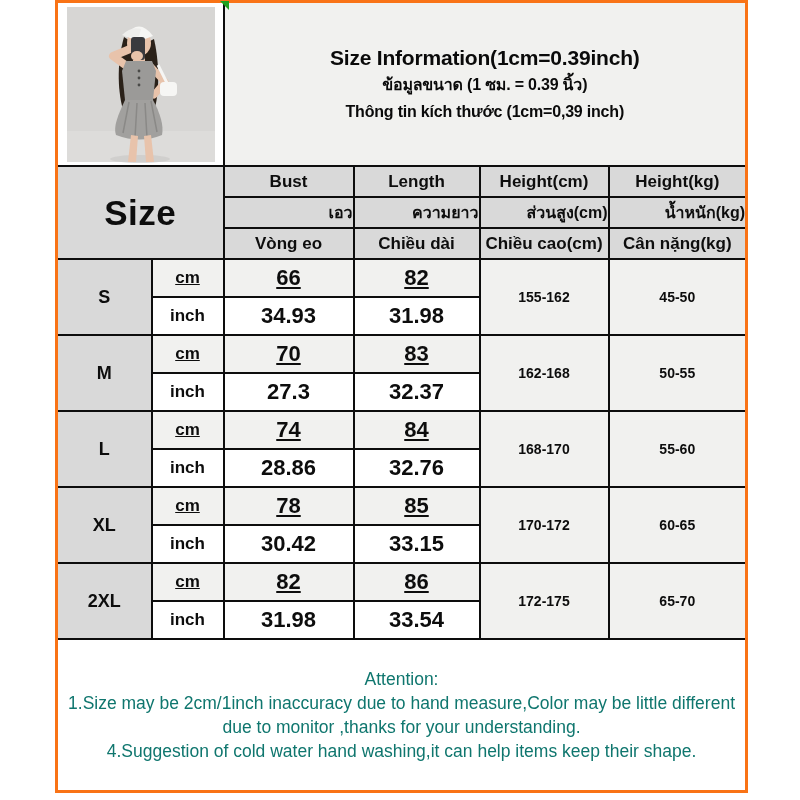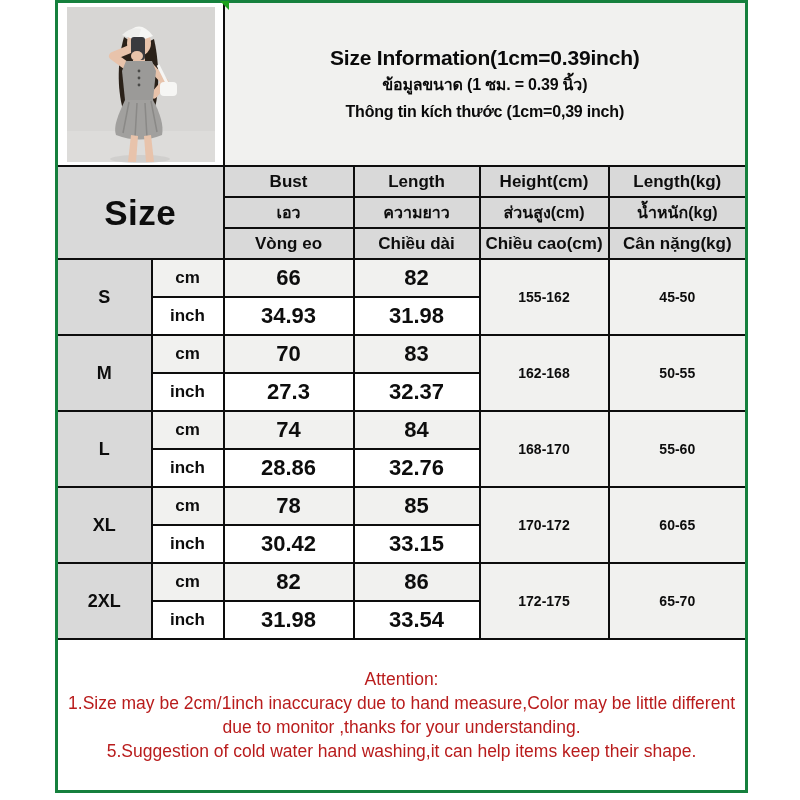--- a/index.html
+++ b/index.html
@@ -1,42 +1,42 @@
 <!DOCTYPE html>
 <html><head>
 <meta charset="utf-8">
 <style>
   html,body{margin:0;padding:0;background:#ffffff;}
   body{width:800px;height:800px;font-family:"Liberation Sans","DejaVu Sans",sans-serif;color:#0d0d0d;}
   .sheet{position:relative;width:800px;height:800px;background:#ffffff;overflow:hidden;}
   table.size-table{
     position:absolute;left:55px;top:0;
     width:690px;border-collapse:collapse;table-layout:fixed;
-    border:3px solid #15803d;
+    border:3px solid #f97316;
   }
   table.size-table td{border:2px solid #0d0d0d;padding:0;text-align:center;vertical-align:middle;}
   tr.r-photo{height:164px;}
   tr.r-head{height:31px;}
   tr.r-data{height:38px;}
   .photo-cell{background:#ffffff;padding:0;}
   .photo-cell svg{display:block;margin:0 auto;}
   .title-cell{background:#f1f1ef;}
   .title-line{font-weight:bold;font-size:21px;line-height:27px;color:#0a0a0a;letter-spacing:-0.2px;}
   .title-line.th,.title-line.vi{font-size:16px;}
   .size-head{background:#d9d9d9;font-weight:bold;font-size:35px;letter-spacing:0.5px;}
   .col-head{background:#d9d9d9;font-weight:bold;font-size:17px;margin-left:44px;}
-  .col-head.th{font-size:16px;}
+  .col-head.th{font-size:16px;text-align:right;}
   .size-label{background:#d9d9d9;font-weight:bold;font-size:18px;}
   .unit-cell{font-weight:bold;font-size:17px;}
   .val-cell{font-weight:bold;font-size:22px;}
-  .band{background:#f1f1ef;}
+  .band{background:#f1f1ef;text-decoration:underline;}
   .white{background:#ffffff;}
   .range-cell{background:#f1f1ef;font-weight:bold;font-size:14px;}
   .attention-cell{height:150px;text-align:left;vertical-align:top;background:#ffffff;padding:1px 4px;}
-  .attention-cell div{font-size:17.5px;line-height:24px;font-weight:400;color:#b91c1c;}
+  .attention-cell div{font-size:17.5px;line-height:24px;font-weight:400;color:#0f766e;}
   .green-marker{
     position:absolute;left:220px;top:1px;width:9px;height:9px;
     clip-path:polygon(0 0,100% 0,100% 100%,55% 55%);
   }
 </style>
 </head>
 <body>
 
 <div class="sheet">
 
@@ -83,21 +83,21 @@
           <div class="title-line th">ข้อมูลขนาด (1 ซม. = 0.39 นิ้ว)</div>
           <div class="title-line vi">Thông tin kích thước (1cm=0,39 inch)</div>
         </td>
       </tr>
 
       <tr class="r-head">
         <td class="size-head" colspan="2" rowspan="3">Size</td>
         <td class="col-head">Bust</td>
         <td class="col-head">Length</td>
         <td class="col-head">Height(cm)</td>
-        <td class="col-head">Length(kg)</td>
+        <td class="col-head">Height(kg)</td>
       </tr>
       <tr class="r-head">
         <td class="col-head th">เอว</td>
         <td class="col-head th">ความยาว</td>
         <td class="col-head th">ส่วนสูง(cm)</td>
         <td class="col-head th">น้ำหนัก(kg)</td>
       </tr>
       <tr class="r-head">
         <td class="col-head vi">Vòng eo</td>
         <td class="col-head vi">Chiều dài</td>
@@ -173,20 +173,20 @@
         <td class="unit-cell white">inch</td>
         <td class="val-cell white">31.98</td>
         <td class="val-cell white">33.54</td>
       </tr>
 
       <tr>
         <td class="attention-cell" colspan="6">
           <div>Attention:</div>
           <div>1.Size may be 2cm/1inch inaccuracy due to hand measure,Color may be little different</div>
           <div>due to monitor ,thanks for your understanding.</div>
-          <div>5.Suggestion of cold water hand washing,it can help items keep their shape.</div>
+          <div>4.Suggestion of cold water hand washing,it can help items keep their shape.</div>
         </td>
       </tr>
     </tbody>
   </table>
 
   <div class="green-marker" style="background: rgb(30, 161, 30);"></div>
 </div>
 
 </body></html>

